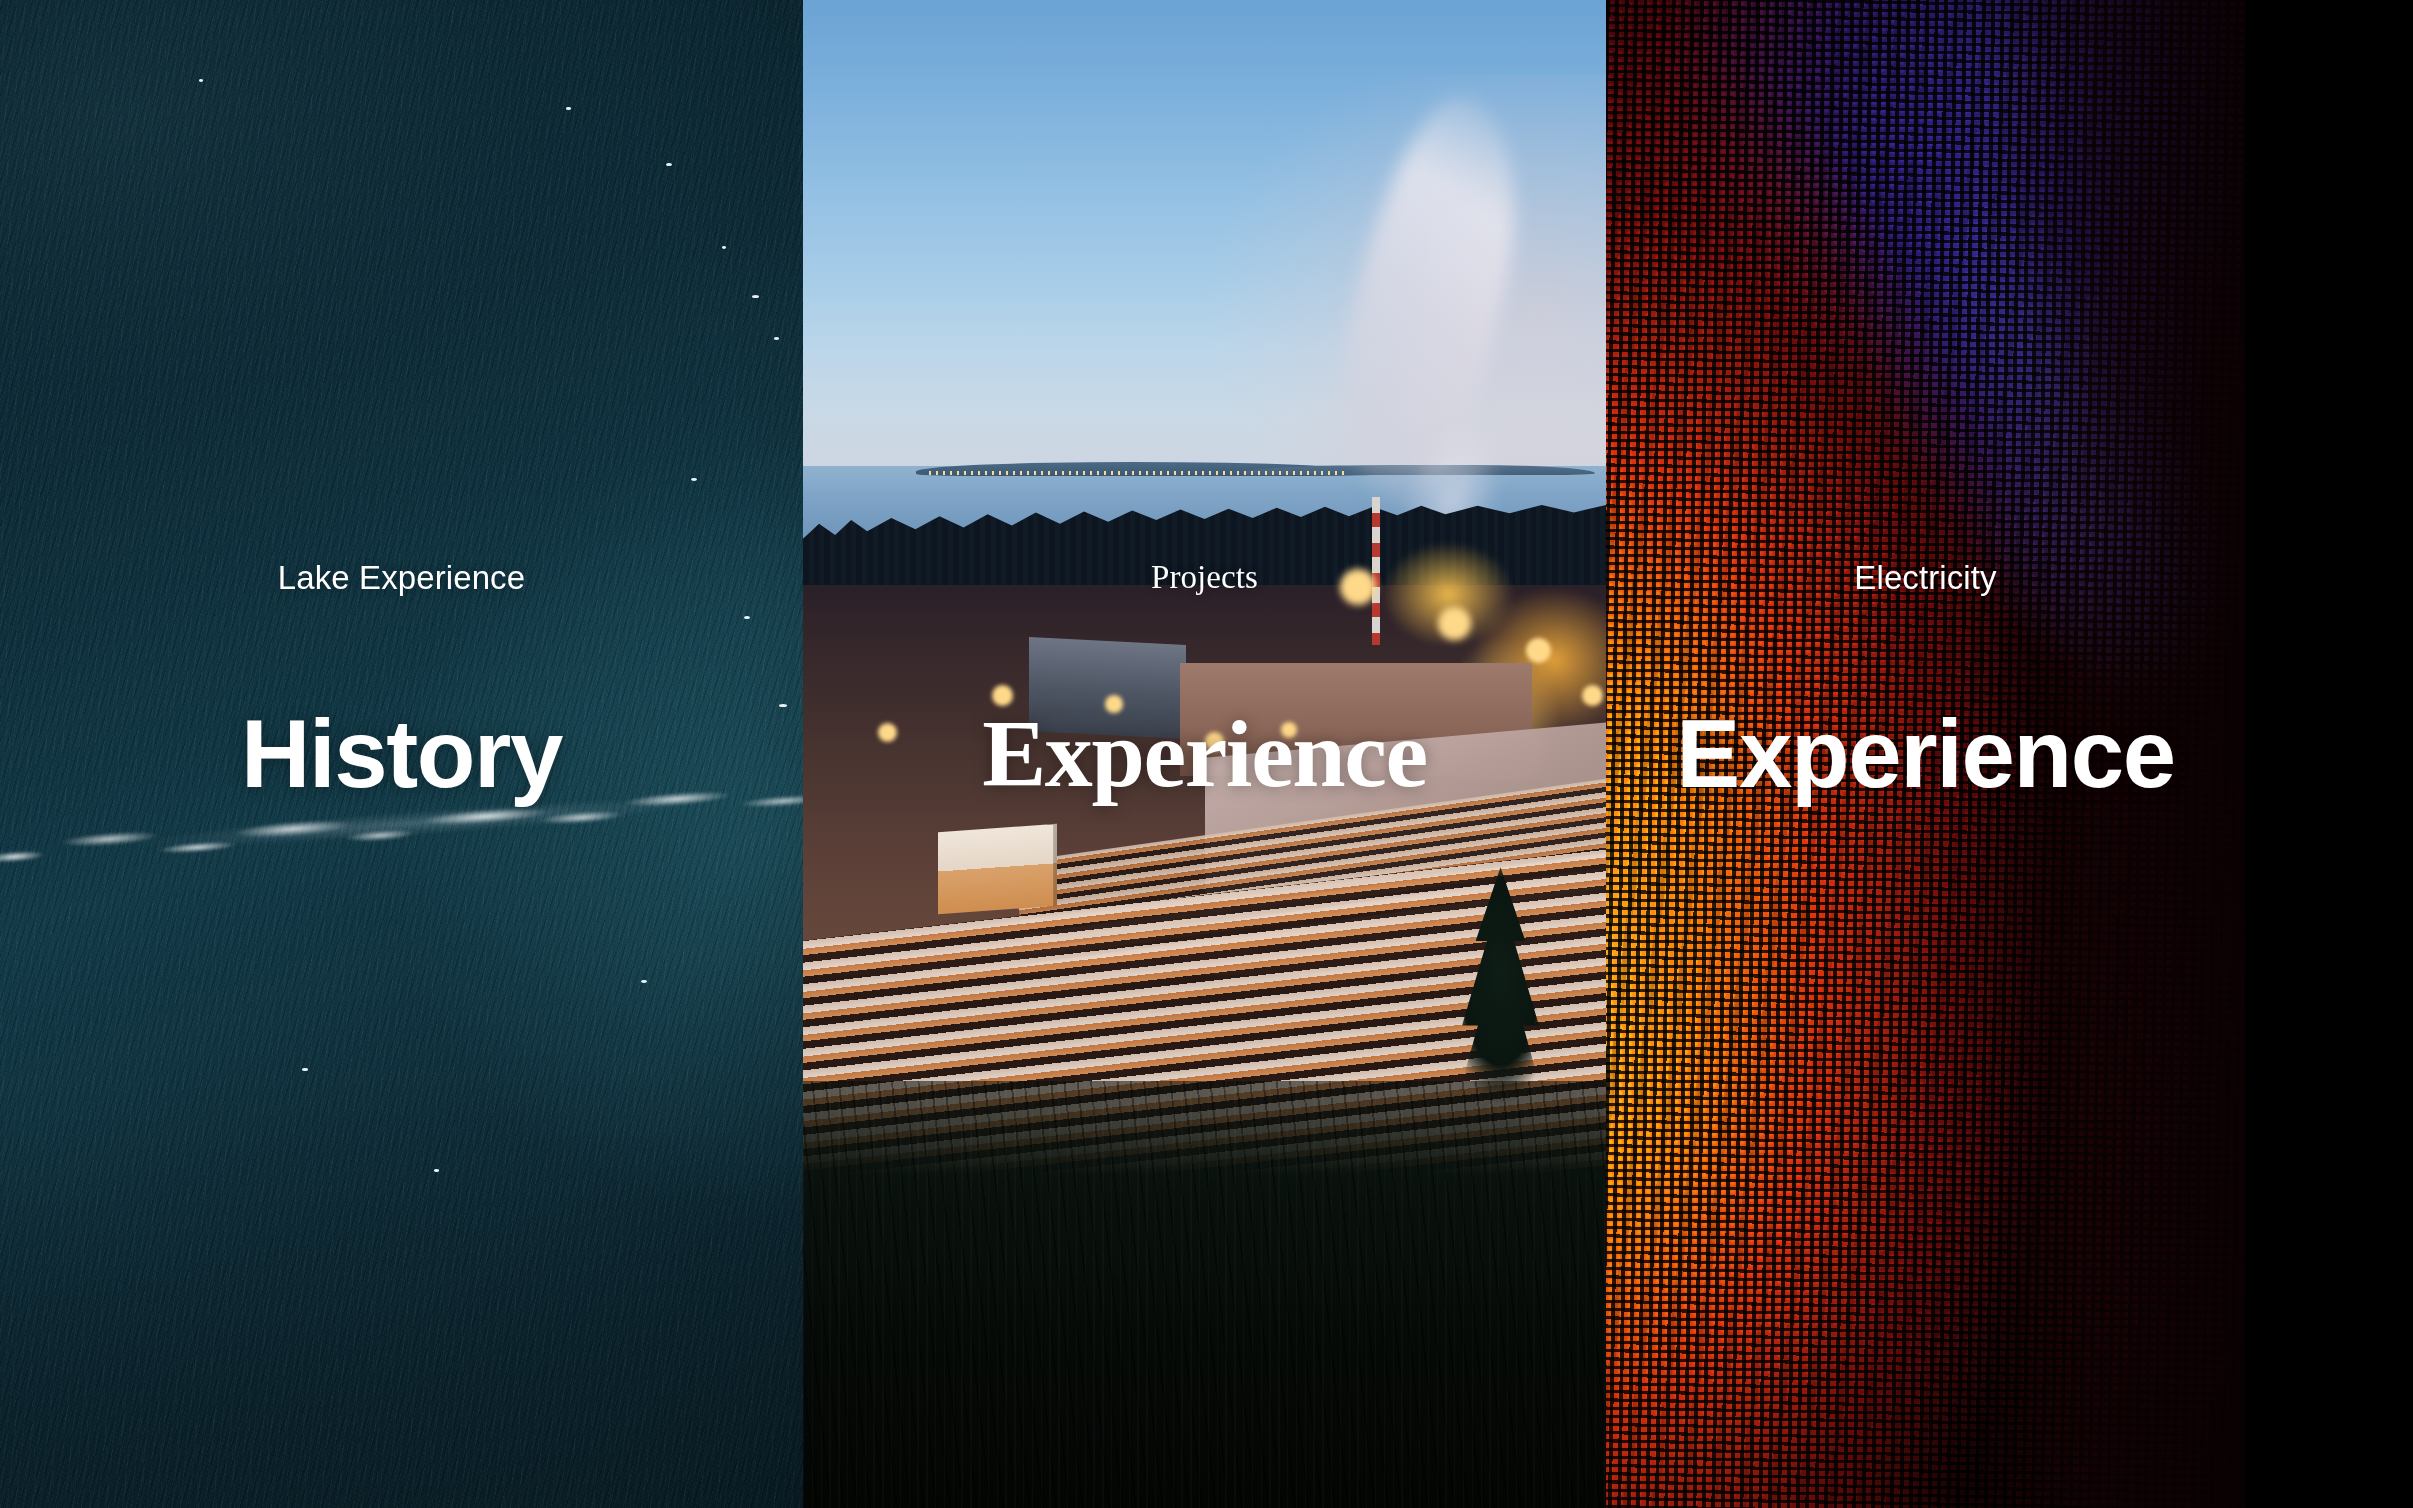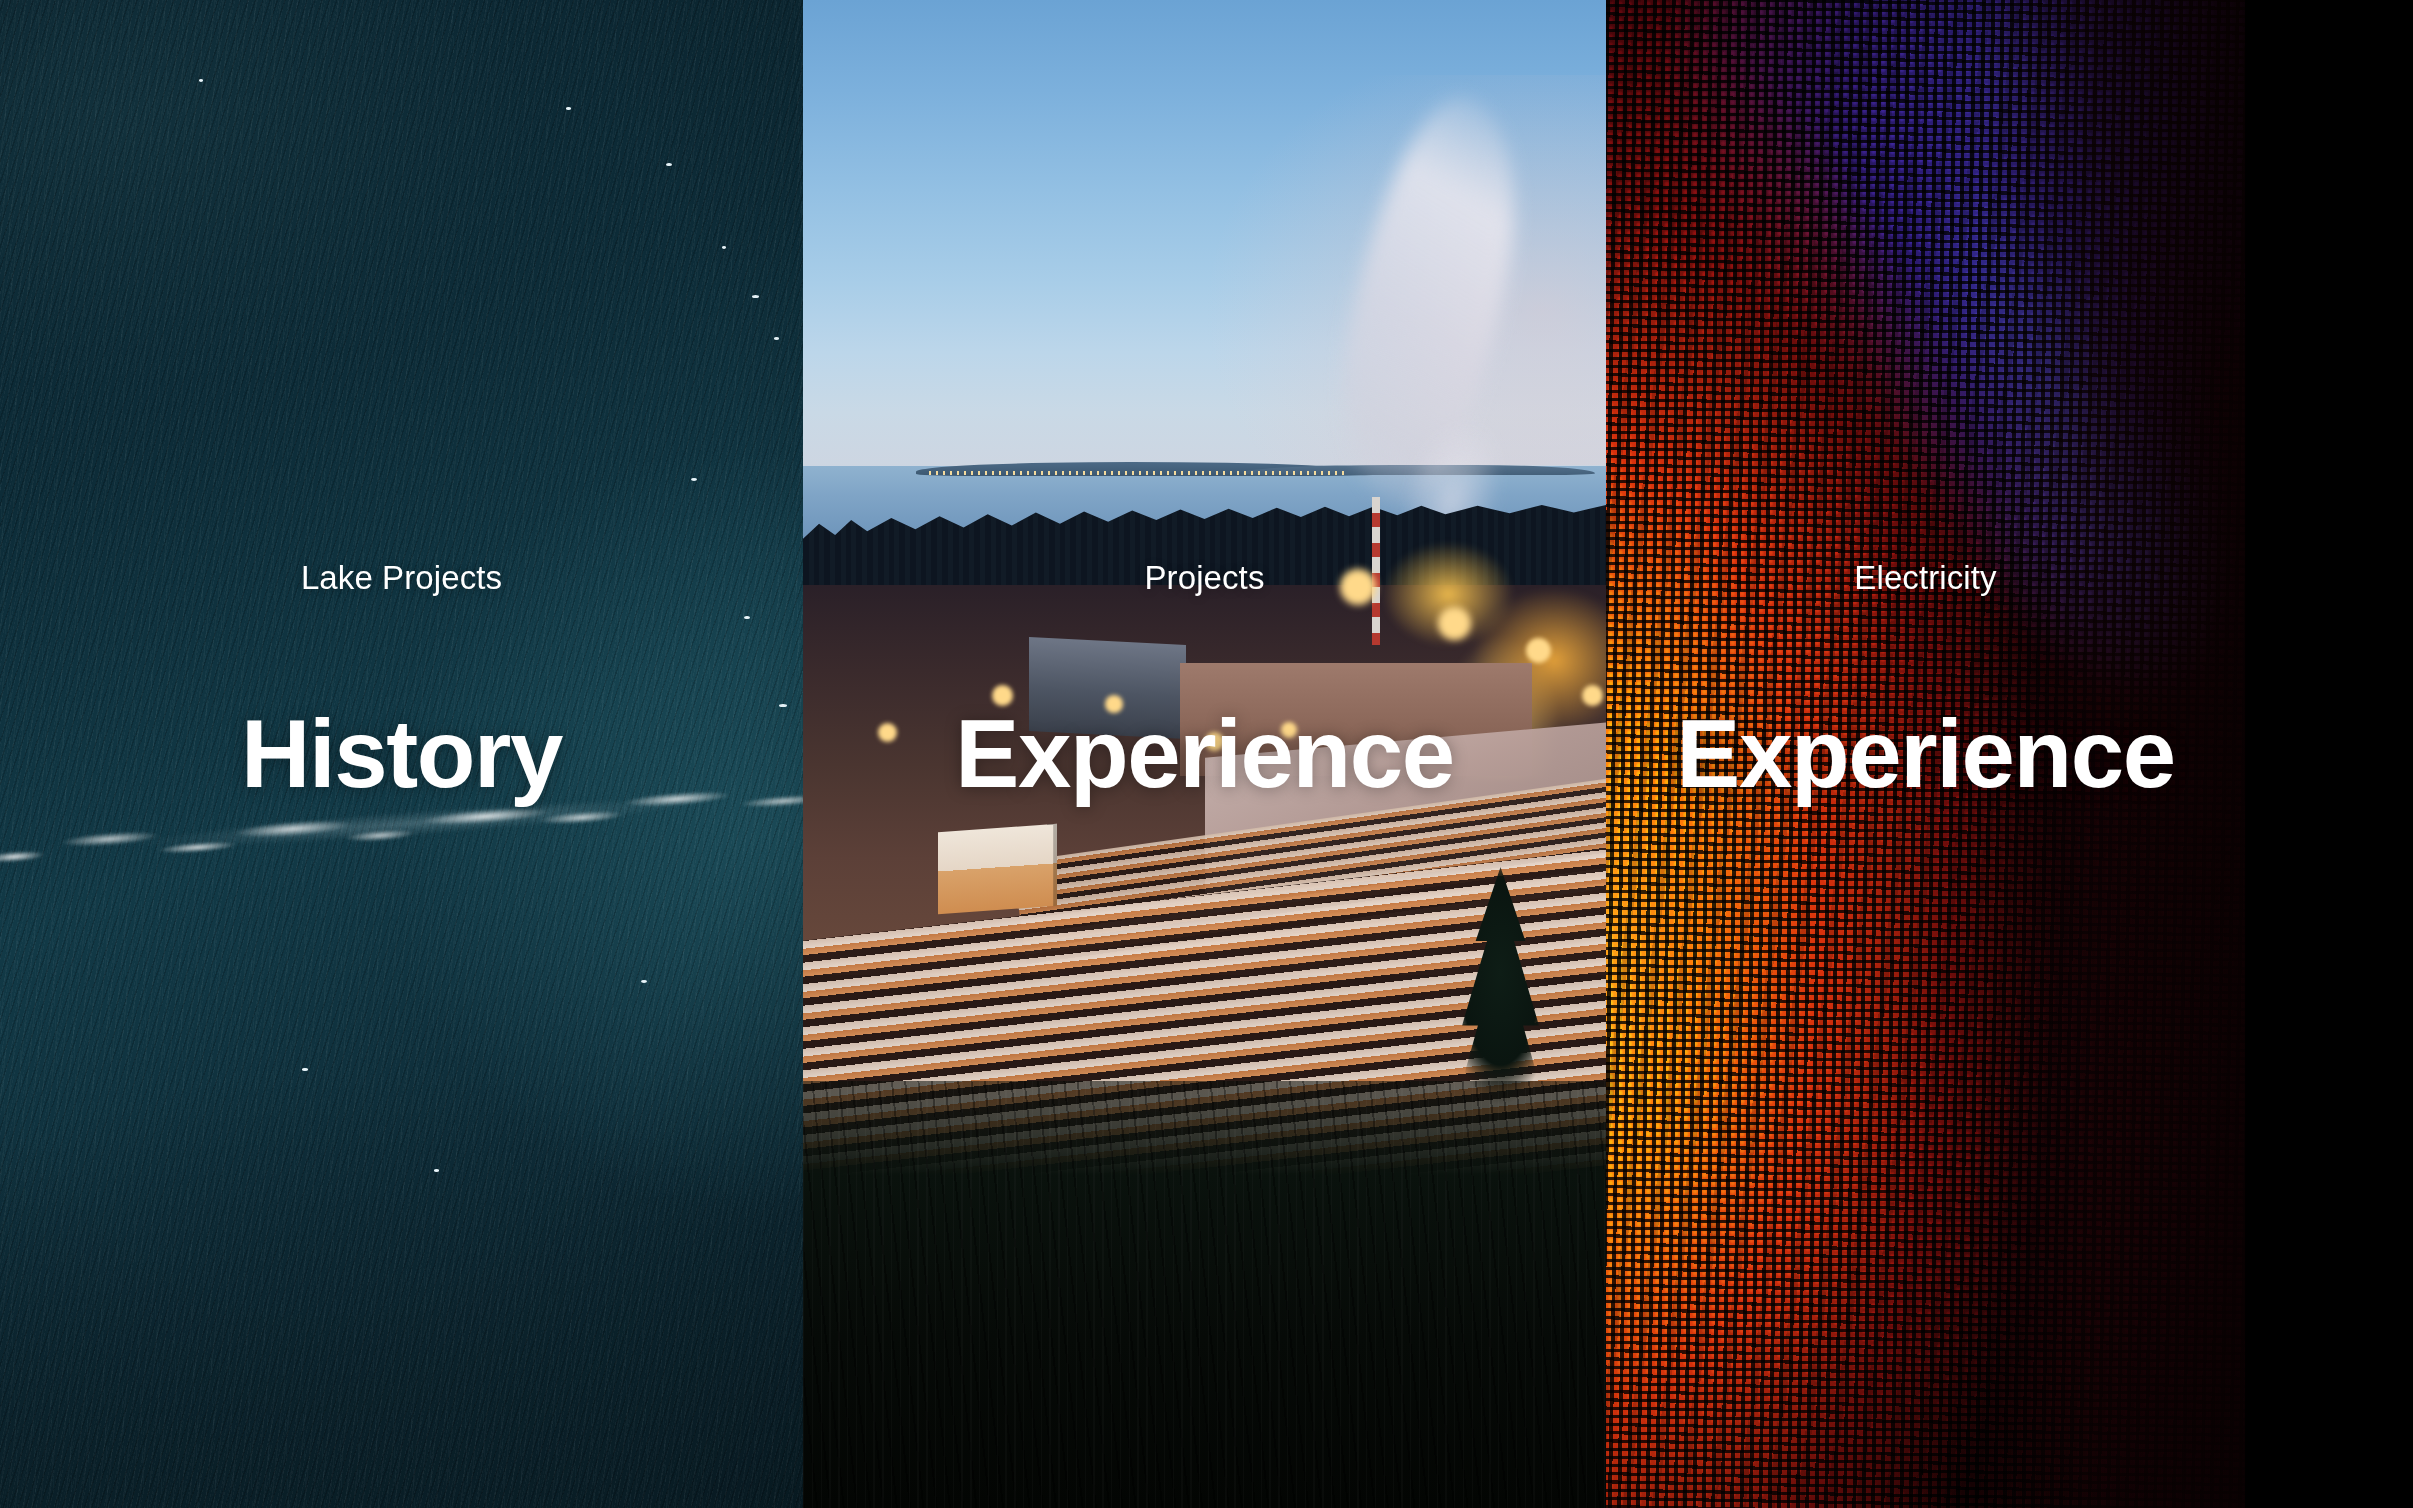--- a/index.html
+++ b/index.html
@@ -4,21 +4,21 @@
 <title>Three Panel Hero</title>
 <style>
   html,body{margin:0;padding:0;background:#000;}
   body{width:2413px;height:1508px;overflow:hidden;
        font-family:"Liberation Sans","DejaVu Sans",sans-serif;}
 
   .stage{position:relative;width:2413px;height:1508px;display:flex;}
 
   .panel{position:relative;height:1508px;overflow:hidden;}
   .p1{width:803px;}
-  .p2{width:803px;}
+  .p2{width:803px;font-family:Liberation Serif, serif;}
   .p3{width:639px;}
 
   .art{position:absolute;inset:0;overflow:hidden;}
   .layer{position:absolute;inset:0;}
 
   
   .ocean-base{
     background:
       radial-gradient(ellipse 691px 440px at 15% 8%, #12313c 0%, rgba(18,49,60,0) 62%),
       radial-gradient(ellipse 566px 566px at 95% 55%, #1b4b58 0%, rgba(27,75,88,0) 68%),
@@ -287,21 +287,21 @@
       <span class="sparkle" style="left:744px;top:616px;width:5.7px;height:3.1px;"></span>
       <span class="sparkle" style="left:779px;top:704px;width:7.5px;height:3.1px;"></span>
       <span class="sparkle" style="left:566px;top:107px;width:5px;height:2.5px;"></span>
       <span class="sparkle" style="left:199px;top:79px;width:4.4px;height:2.5px;"></span>
       <span class="sparkle" style="left:302px;top:1068px;width:5.7px;height:2.5px;"></span>
       <span class="sparkle" style="left:434px;top:1169px;width:5px;height:2.5px;"></span>
       <span class="sparkle" style="left:641px;top:980px;width:6.3px;height:3.1px;"></span>
       <div class="layer ocean-vig"></div>
     </div>
     <div class="panel-text">
-      <div class="eyebrow">Lake Projects</div>
+      <div class="eyebrow">Lake Experience</div>
       <div class="headline">History</div>
     </div>
   </section>
 
   <section class="panel p2">
     <div class="art">
       <div class="sky"></div>
       <div class="sky-warm"></div>
       <div class="sea"></div>
       <div class="headland"></div>

